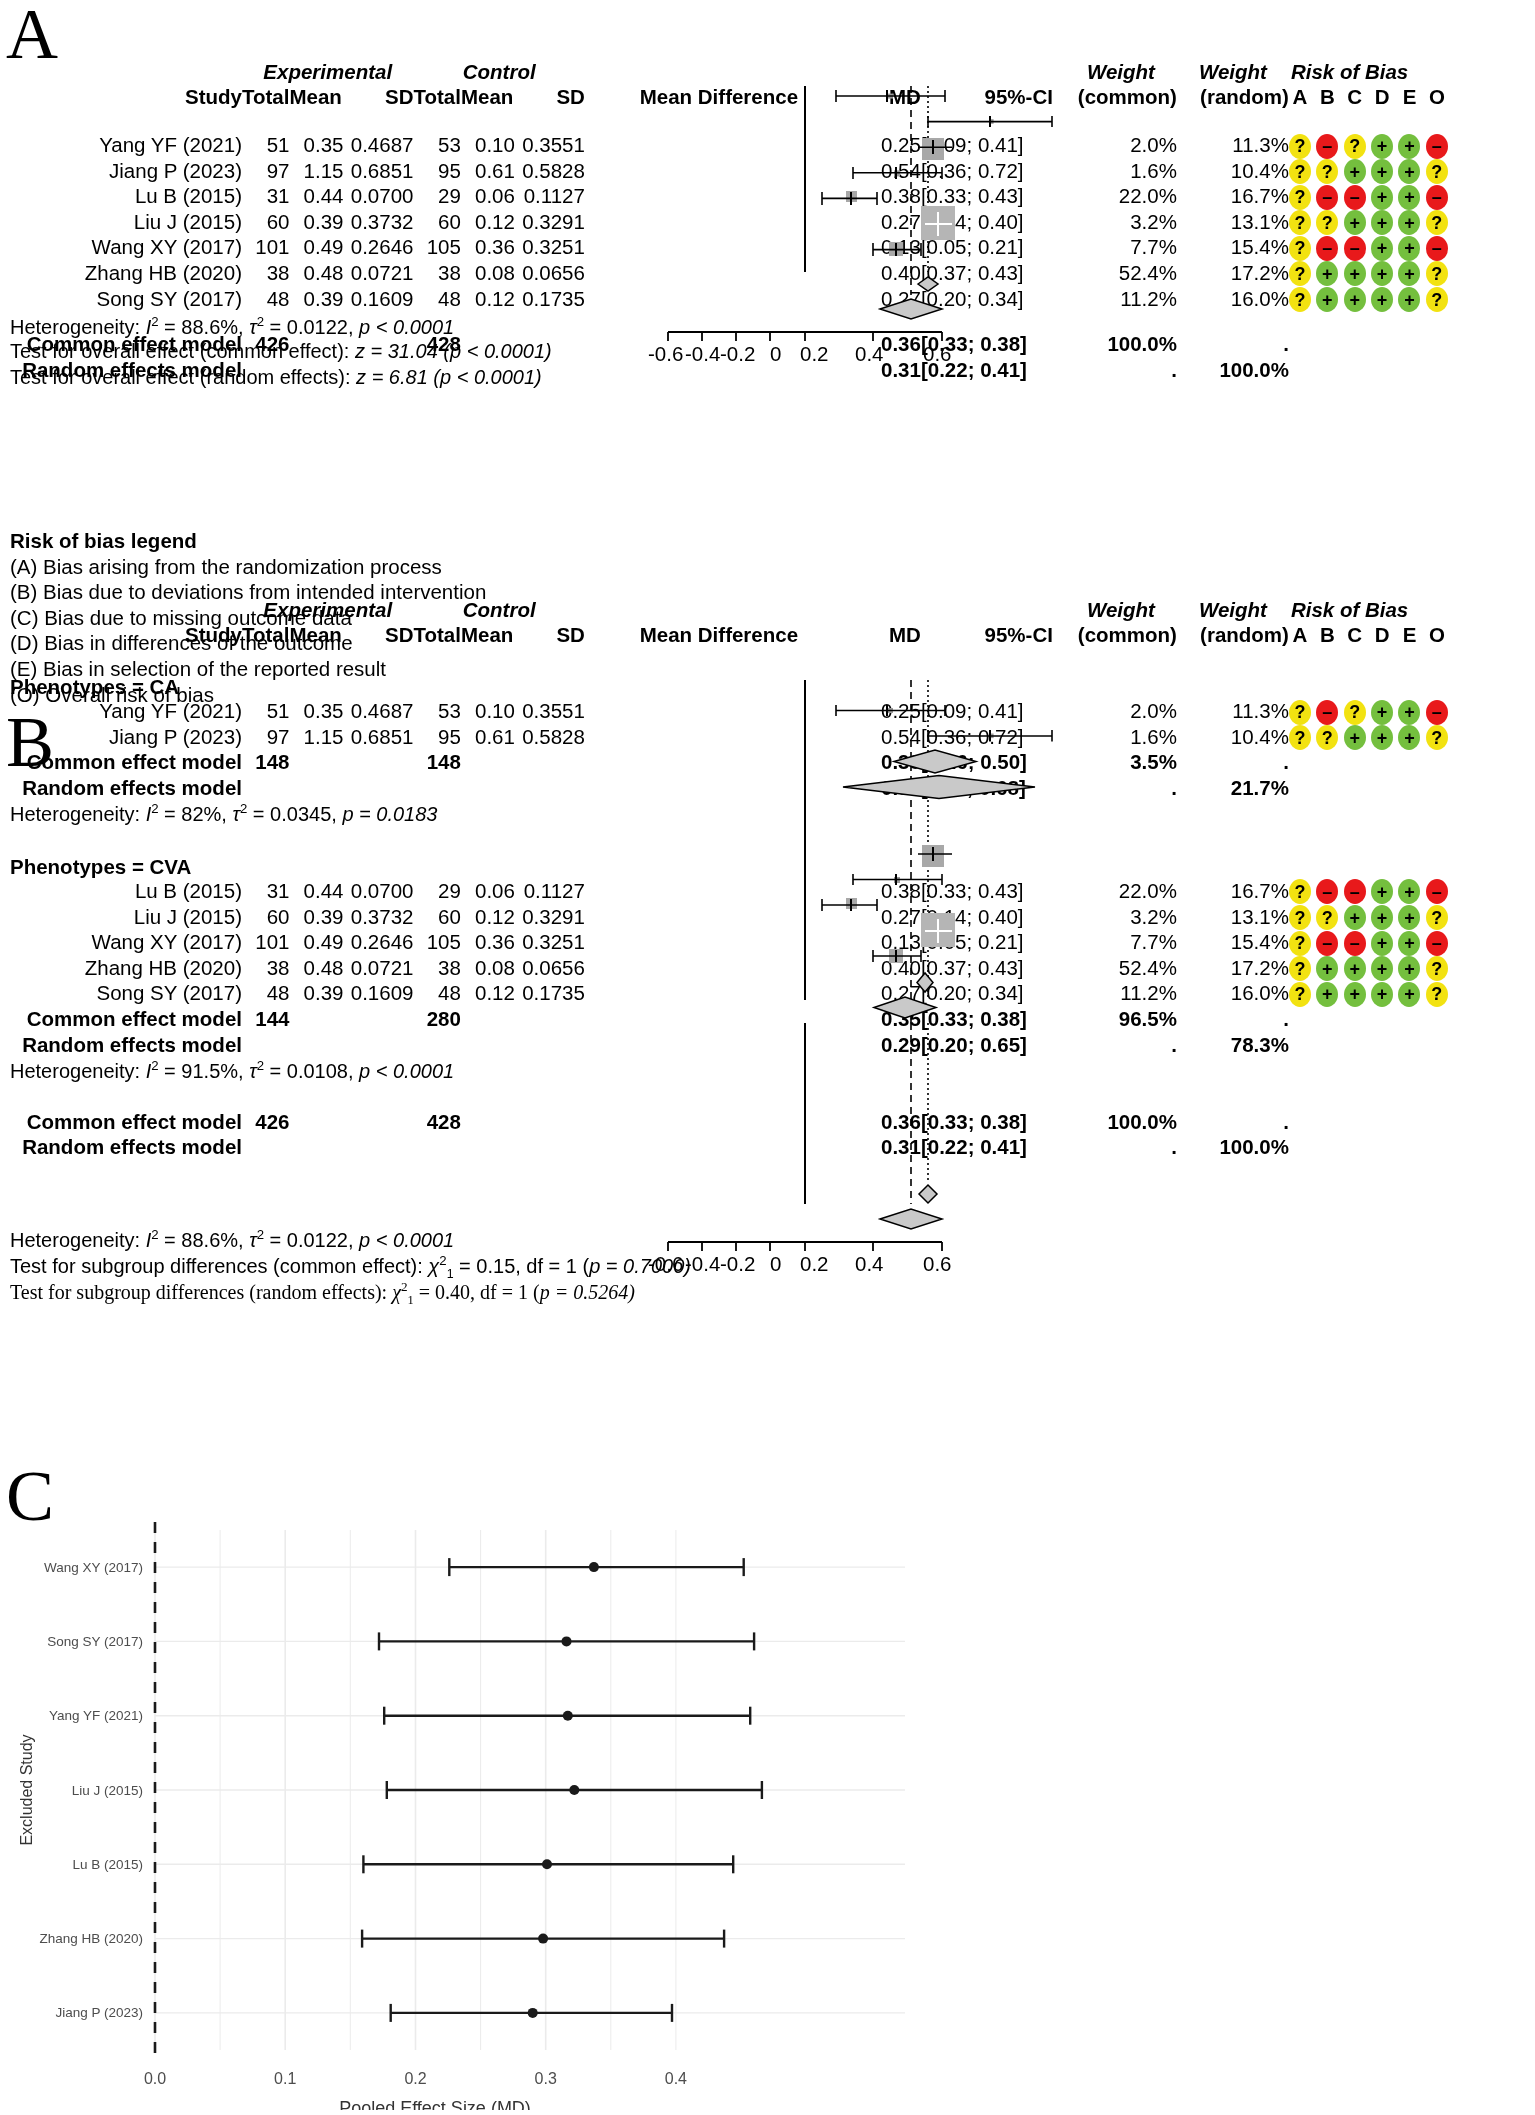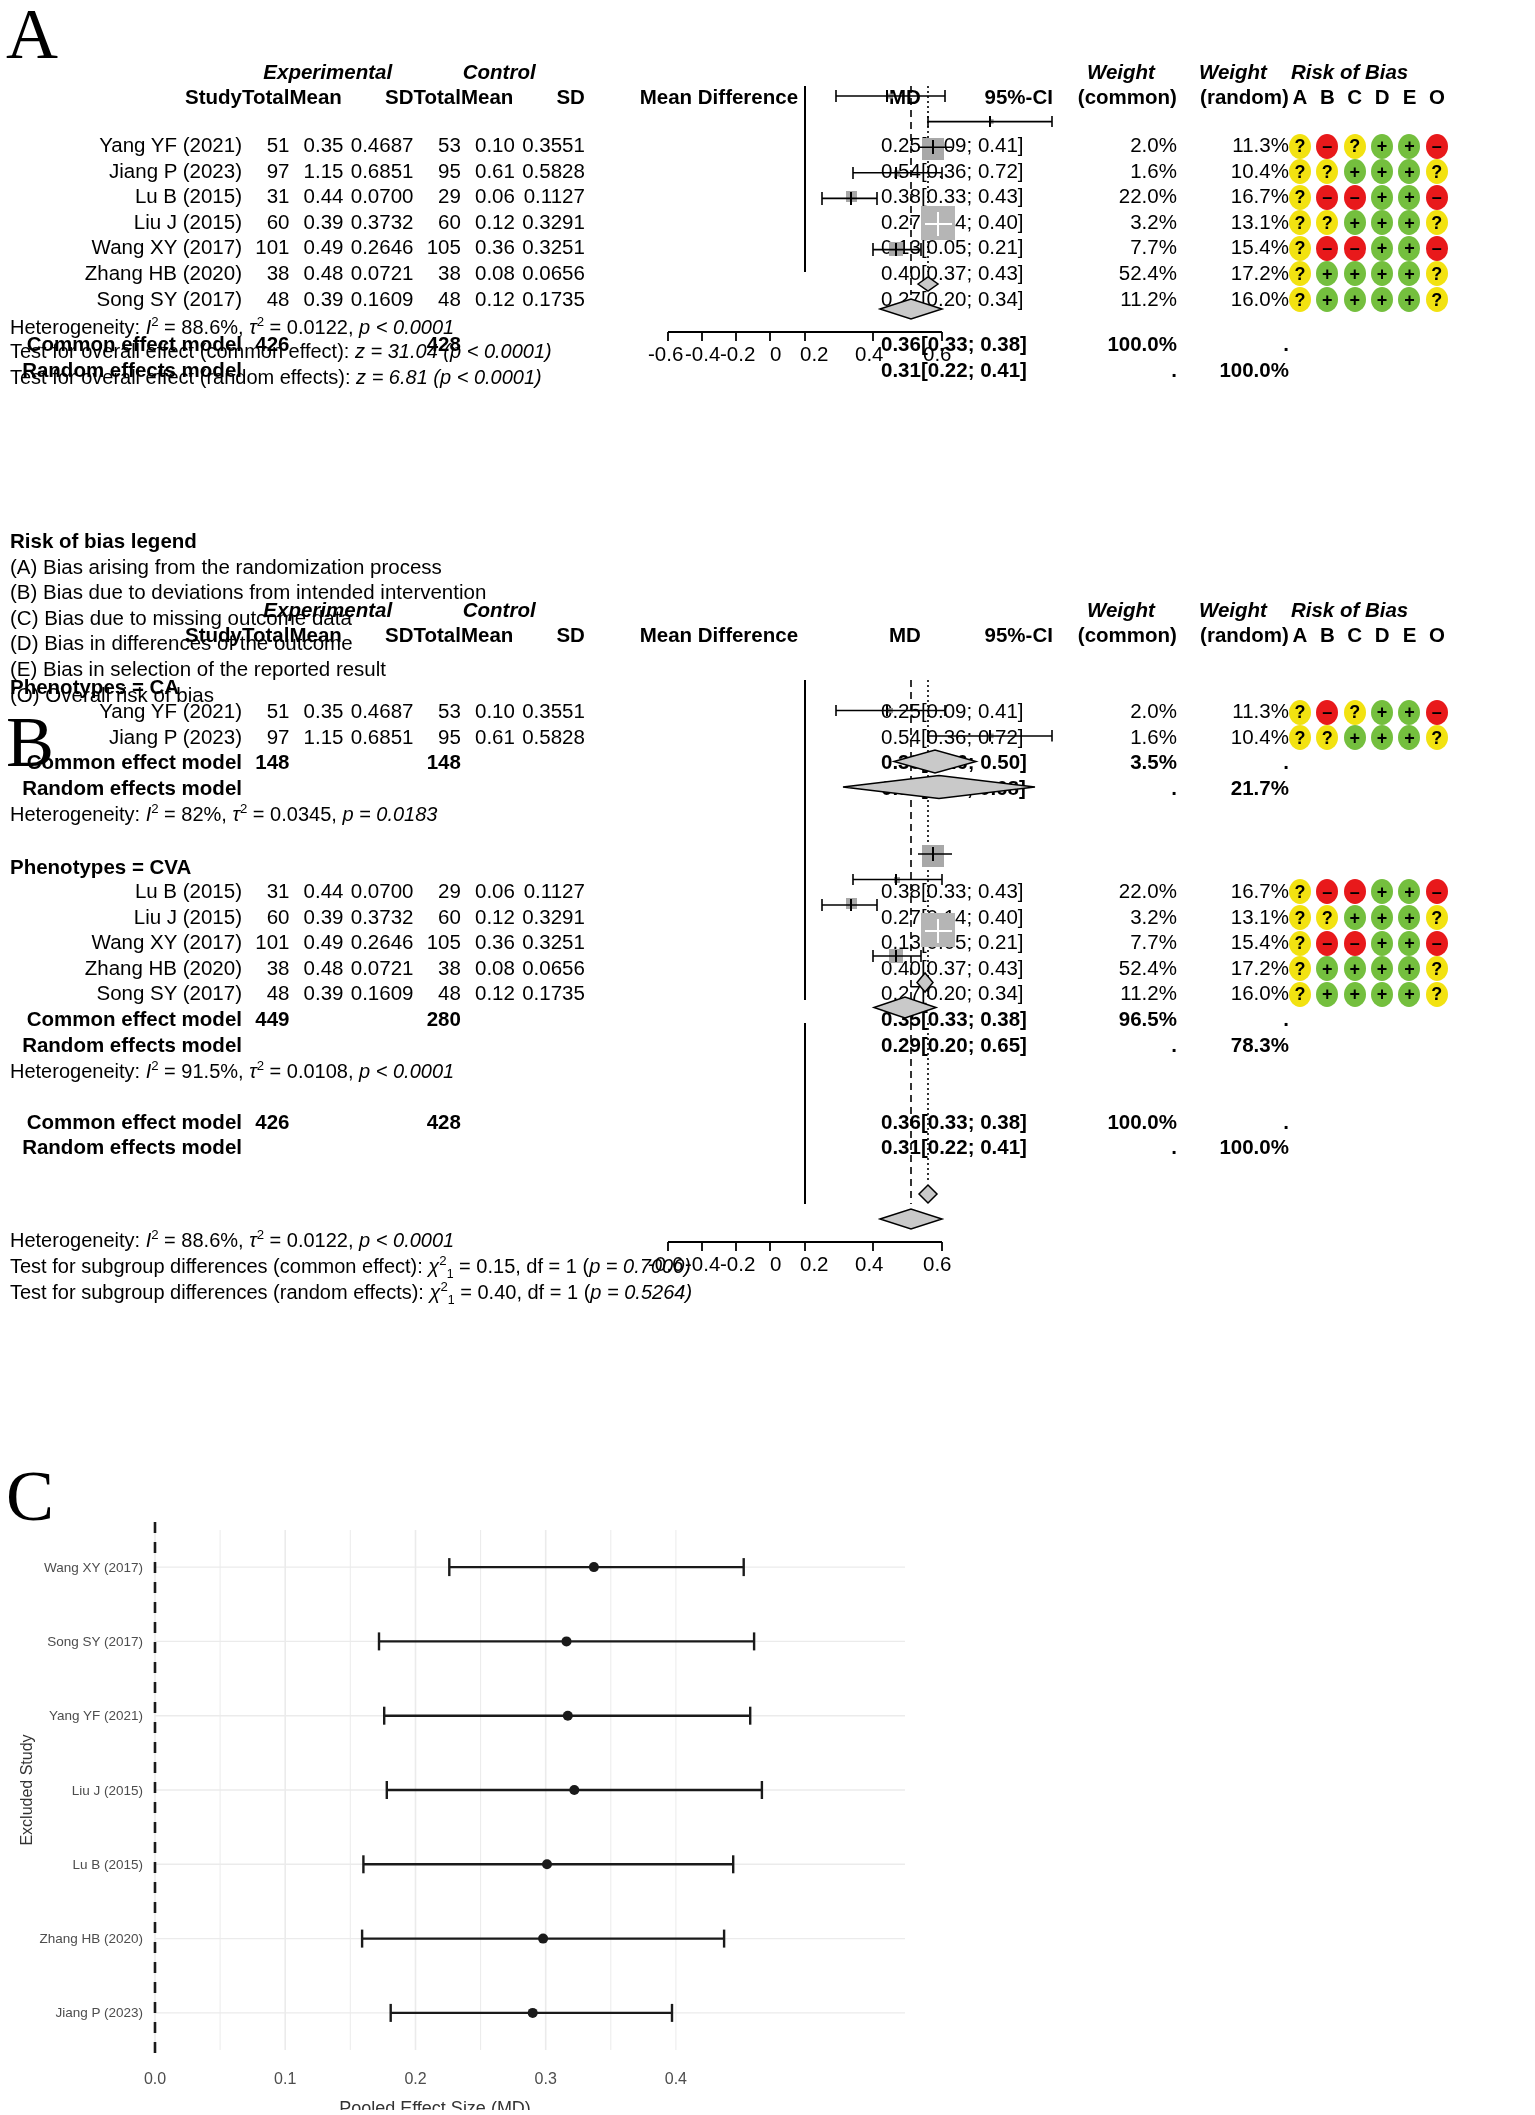--- a/index.html
+++ b/index.html
@@ -756,21 +756,21 @@
               <span class="dot g">+</span>
               <span class="dot g">+</span>
               <span class="dot g">+</span>
               <span class="dot g">+</span>
               <span class="dot y">?</span>
             </div>
           </td>
         </tr>
         <tr class="row bold">
           <td class="c-study">Common effect model</td>
-          <td class="c-num">449</td>
+          <td class="c-num">144</td>
           <td class="c-mean"></td>
           <td class="c-sd"></td>
           <td class="c-num">280</td>
           <td class="c-mean"></td>
           <td class="c-sd"></td>
           <td class="c-plot"></td>
           <td class="c-md">0.35</td>
           <td class="c-ci">[0.33; 0.38]</td>
           <td class="c-wc">96.5%</td>
           <td class="c-wr">.</td>
@@ -830,21 +830,21 @@
         </tr>
       </tbody>
   </table>
 
   <div class="hetline" style="position:absolute;top:629px;left:0;">
     <span>Heterogeneity: </span><span class="it">I</span><sup>2</sup> = <span>88.6%</span>, <span class="it">τ</span><sup>2</sup> = <span>0.0122</span>, <span class="it">p &lt; 0.0001</span>
   </div>
   <div class="hetline" style="position:absolute;top:655px;left:0;">
     <span>Test for subgroup differences (common effect): </span><span class="it">χ</span><sup>2</sup><sub>1</sub> <span>= 0.15, df = 1 (</span><span class="it">p = 0.7000)</span>
   </div>
-  <div class="hetline" style="position:absolute;top:681px;left:0;">
+  <div class="hetline" style="position:absolute;top:681px;left:0;font-family:Liberation Serif, serif;">
     <span>Test for subgroup differences (random effects): </span><span class="it">χ</span><sup>2</sup><sub>1</sub> <span>= 0.40, df = 1 (</span><span class="it">p = 0.5264)</span>
   </div>
 
   <div style="position:absolute;top:654px;left:0;width:1000px;font-size:20.5px;">
     <span style="position:absolute;left:638px;">-0.6</span>
     <span style="position:absolute;left:675px;">-0.4</span>
     <span style="position:absolute;left:710px;">-0.2</span>
     <span style="position:absolute;left:760px;">0</span>
     <span style="position:absolute;left:790px;">0.2</span>
     <span style="position:absolute;left:845px;">0.4</span>

